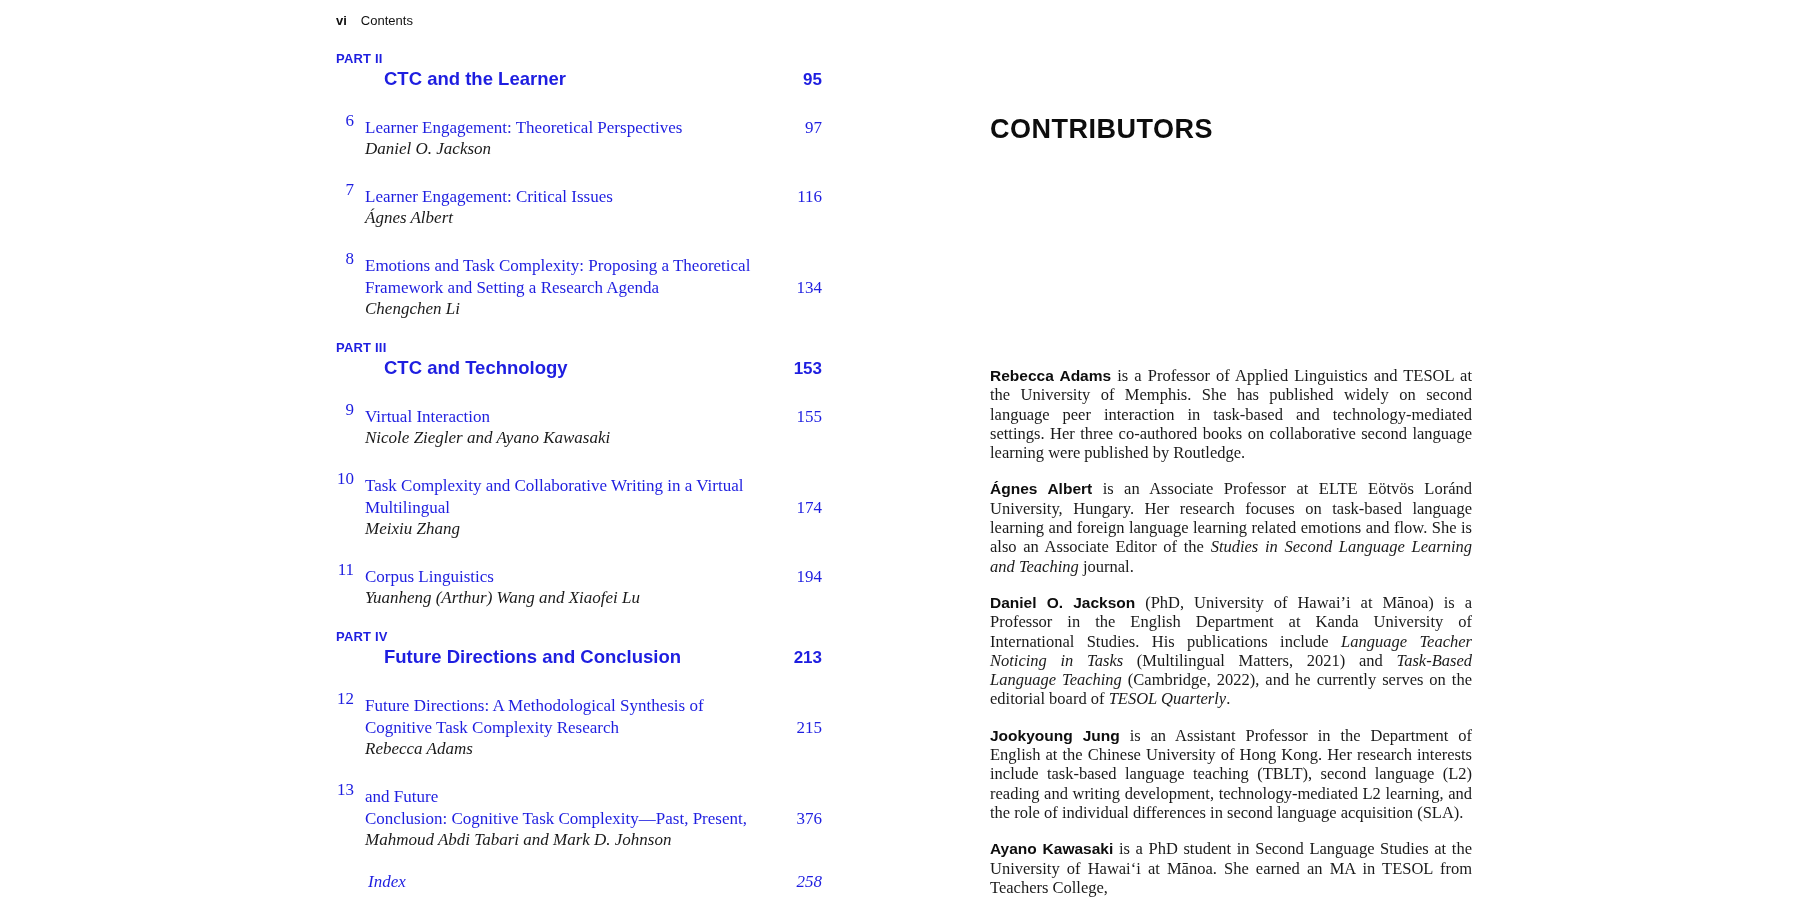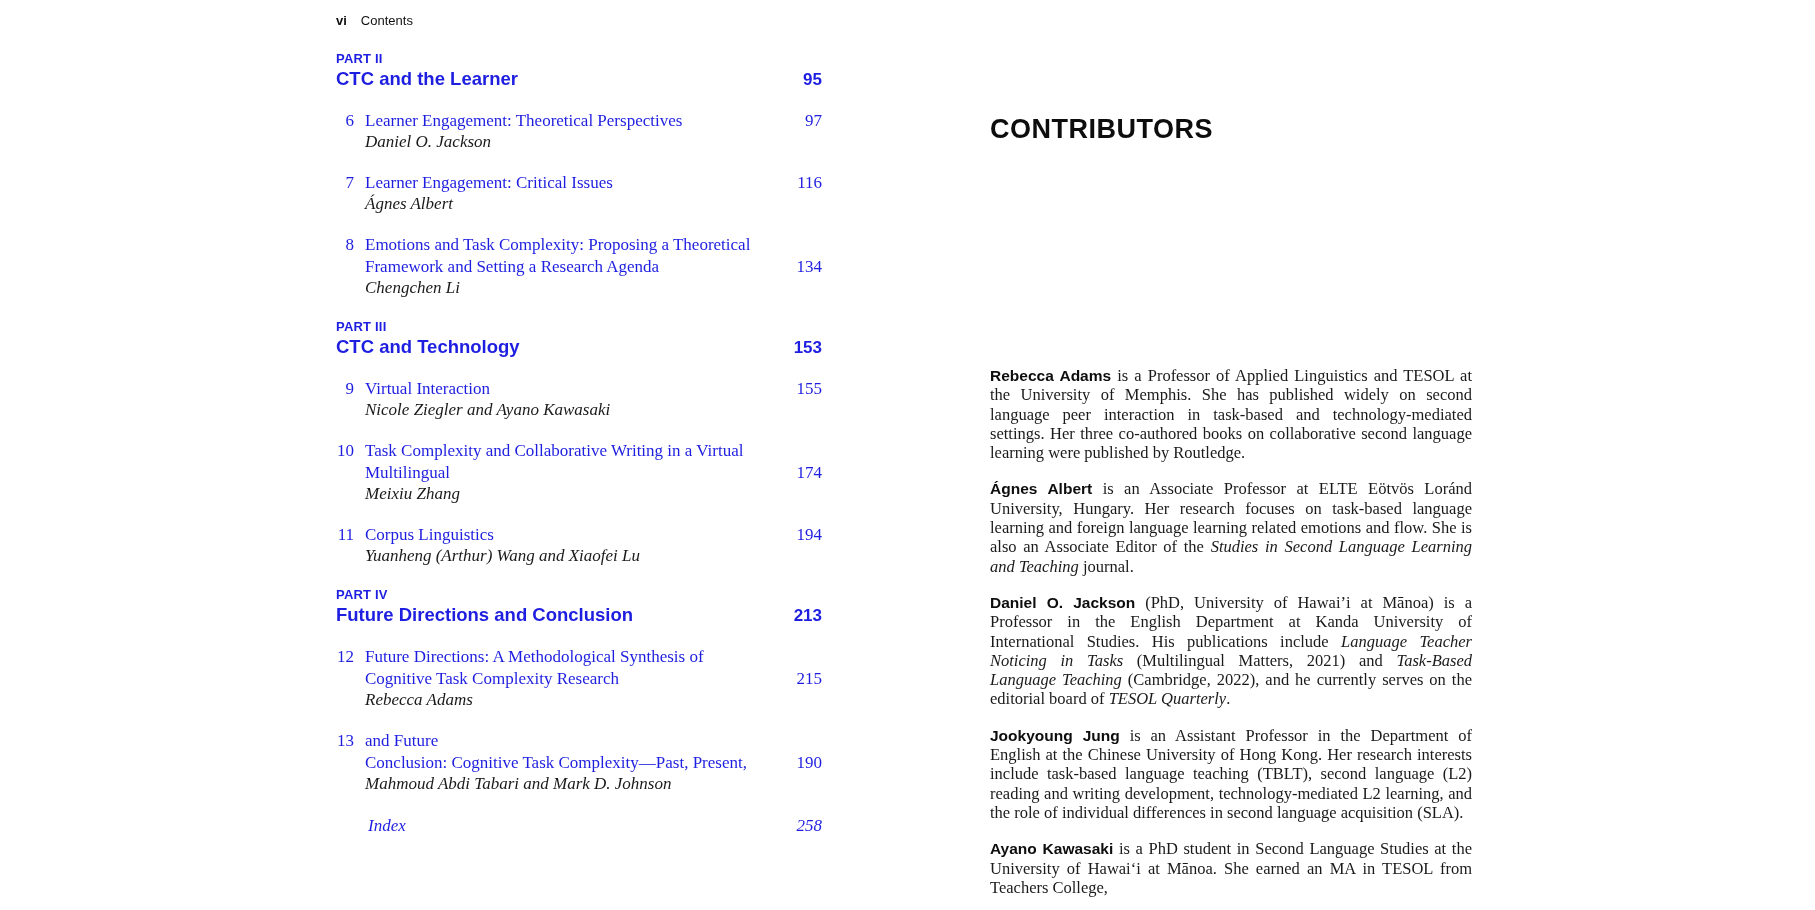--- a/index.html
+++ b/index.html
@@ -6,29 +6,29 @@
   #canvas{position:relative;width:1580px;height:910px;background:#ffffff;overflow:hidden;
           font-family:"Liberation Serif", serif;color:#1a1a1a;}
 
   
   .left-page{position:absolute;left:336px;top:12px;width:486px;}
   .running-head{font-family:"Liberation Sans", sans-serif;font-size:13px;line-height:18px;color:#111;}
   .running-head .folio{font-weight:bold;margin-right:14px;}
   .part{margin-top:21px;}
   .part-label{font-family:"Liberation Sans", sans-serif;font-weight:bold;font-size:13px;
               line-height:15px;color:var(--accent);letter-spacing:.2px;}
-  .part-title-row{display:flex;justify-content:space-between;align-items:baseline;margin-top:2px;}
+  .part-title-row{display:flex;justify-content:space-between;align-items:baseline;margin-top:2px;margin-left:48px;}
   .part-title{font-family:"Liberation Sans", sans-serif;font-weight:bold;font-size:18.5px;
               line-height:22px;color:var(--accent);}
   .part-page{font-family:"Liberation Sans", sans-serif;font-weight:bold;font-size:17px;color:var(--accent);}
   .chapter{margin-top:20px;}
   .ch-row{display:flex;}
   .ch-num{width:18px;margin-right:11px;text-align:right;font-size:17px;line-height:22px;
           color:var(--accent);flex:none;align-self:flex-start;}
-  .ch-body{flex:1;}
+  .ch-body{flex:1;margin-top:7px;}
   .ch-title-line{font-size:17px;line-height:22px;color:var(--accent);}
   .ch-page{font-size:17px;line-height:22px;color:var(--accent);align-self:flex-end;margin-left:8px;}
   .ch-authors{font-size:17px;line-height:20px;font-style:italic;color:#1a1a1a;margin-left:29px;}
   .index-row{display:flex;justify-content:space-between;margin-top:22px;font-size:17px;
              font-style:italic;color:var(--accent);margin-left:32px;}
 
   
   .contrib-heading{position:absolute;left:990px;top:114px;margin:0;
                    font-family:"Liberation Sans", sans-serif;font-weight:bold;font-size:27px;
                    color:#0d0d0d;letter-spacing:.5px;}
@@ -140,21 +140,21 @@
             </div>
             <div class="ch-authors">Rebecca Adams</div>
           </div>
           <div class="chapter">
             <div class="ch-row">
               <div class="ch-num">13</div>
               <div class="ch-body">
                 <div class="ch-title-line">and Future</div>
                 <div class="ch-title-line">Conclusion: Cognitive Task Complexity—Past, Present,</div>
               </div>
-              <div class="ch-page">190</div>
+              <div class="ch-page">376</div>
             </div>
             <div class="ch-authors">Mahmoud Abdi Tabari and Mark D. Johnson</div>
           </div>
         </div>
       </div>
     <div class="index-row">
       <span>Index</span>
       <span>258</span>
     </div>
   </div>

